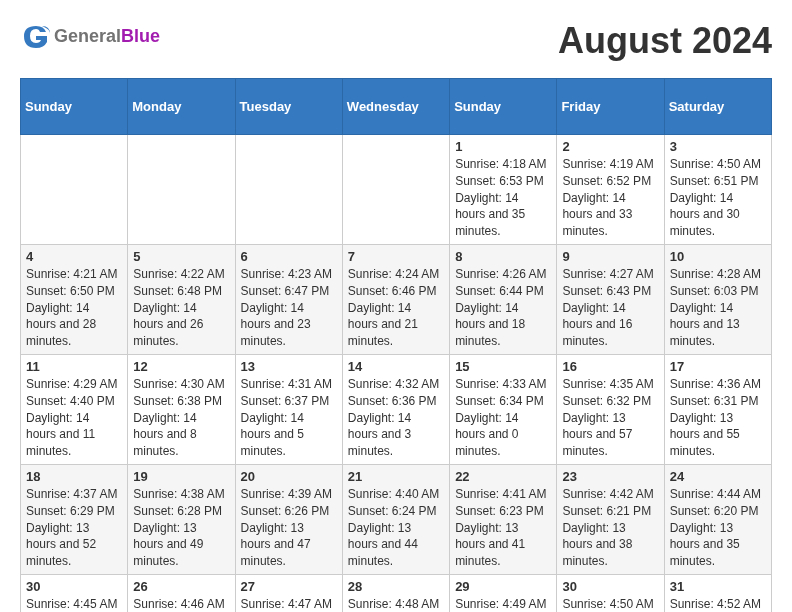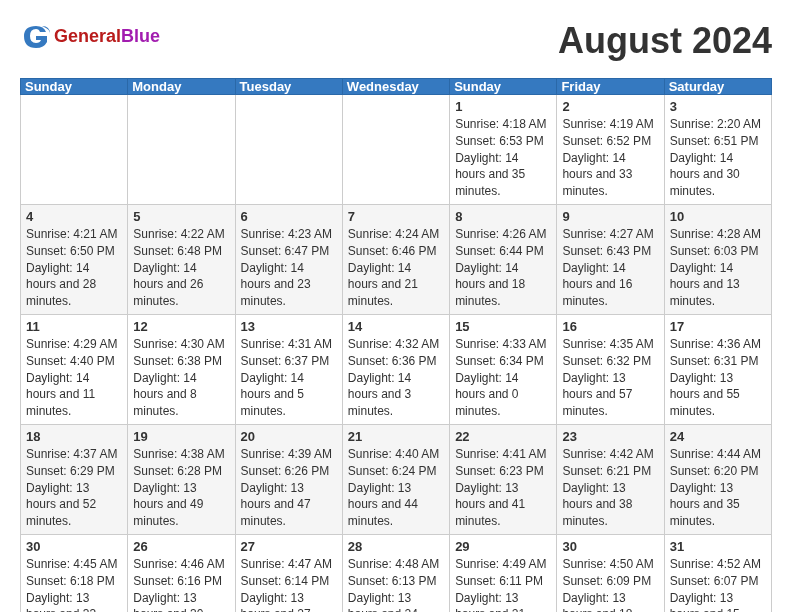--- a/index.html
+++ b/index.html
@@ -16,21 +16,21 @@
       align-items: flex-start;
       margin-bottom: 16px;
     }
     .logo {
       display: flex;
       align-items: center;
     }
     .logo-text-general {
       font-size: 18px;
       font-weight: bold;
-      color: #b91c1c;
+      color: #737373;
     }
     .logo-text-blue {
       font-size: 18px;
       font-weight: bold;
       color: #a21caf;
     }
     .logo-icon {
       width: 32px;
       height: 32px;
       margin-right: 2px;
@@ -50,21 +50,21 @@
     table {
       width: 100%;
       border-collapse: collapse;
       table-layout: fixed;
     }
     thead th {
       background-color: #3579c0;
       color: #fff;
       font-size: 13px;
       font-weight: bold;
-      padding: 0 4px;
+      padding: 20px 4px;
       text-align: left;
       border: 1px solid #2a68a8;
     }
     td {
       vertical-align: top;
       border: 1px solid #ccc;
       padding: 4px 5px;
       font-size: 10.5px;
       color: #333;
       height: 80px;
@@ -139,21 +139,21 @@
         </td>
         <td>
           <span class="day-num">2</span>
           <div class="day-info">Sunrise: 4:19 AM
 Sunset: 6:52 PM
 Daylight: 14 hours
 and 33 minutes.</div>
         </td>
         <td>
           <span class="day-num">3</span>
-          <div class="day-info">Sunrise: 2:20 AM
+          <div class="day-info">Sunrise: 4:50 AM
 Sunset: 6:51 PM
 Daylight: 14 hours
 and 30 minutes.</div>
         </td>
       </tr>
       <tr>
         <td>
           <span class="day-num">4</span>
           <div class="day-info">Sunrise: 4:21 AM
 Sunset: 6:50 PM

